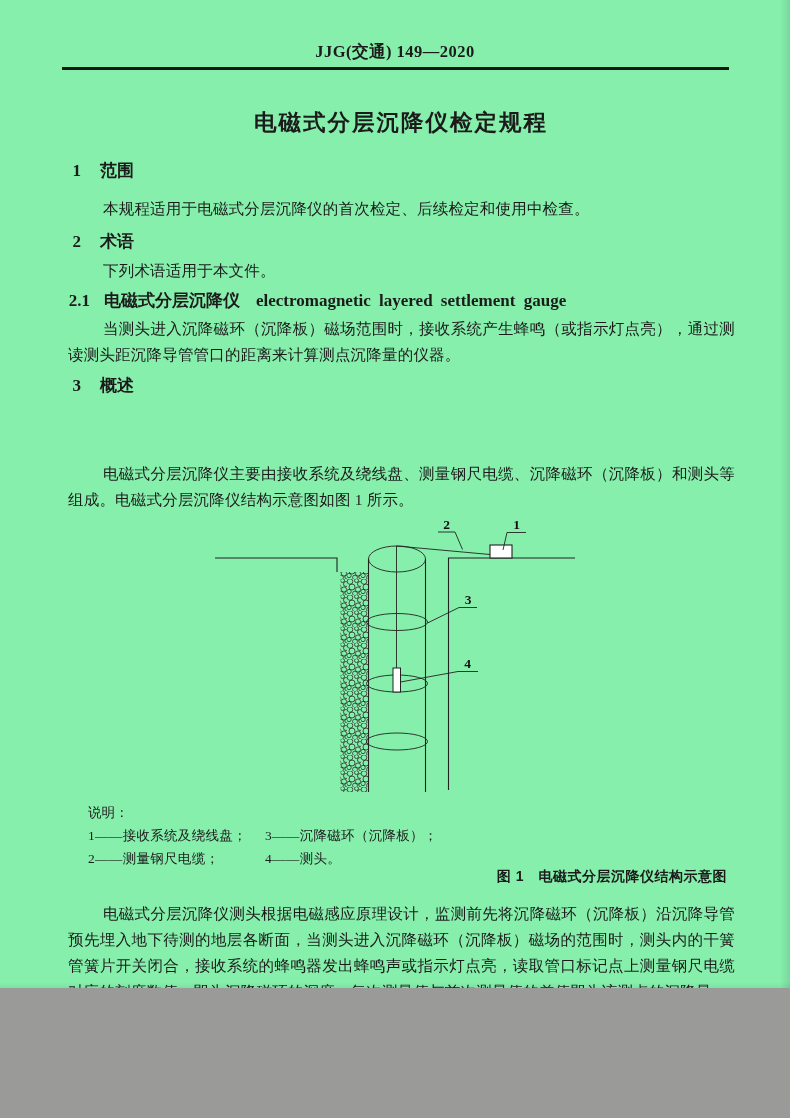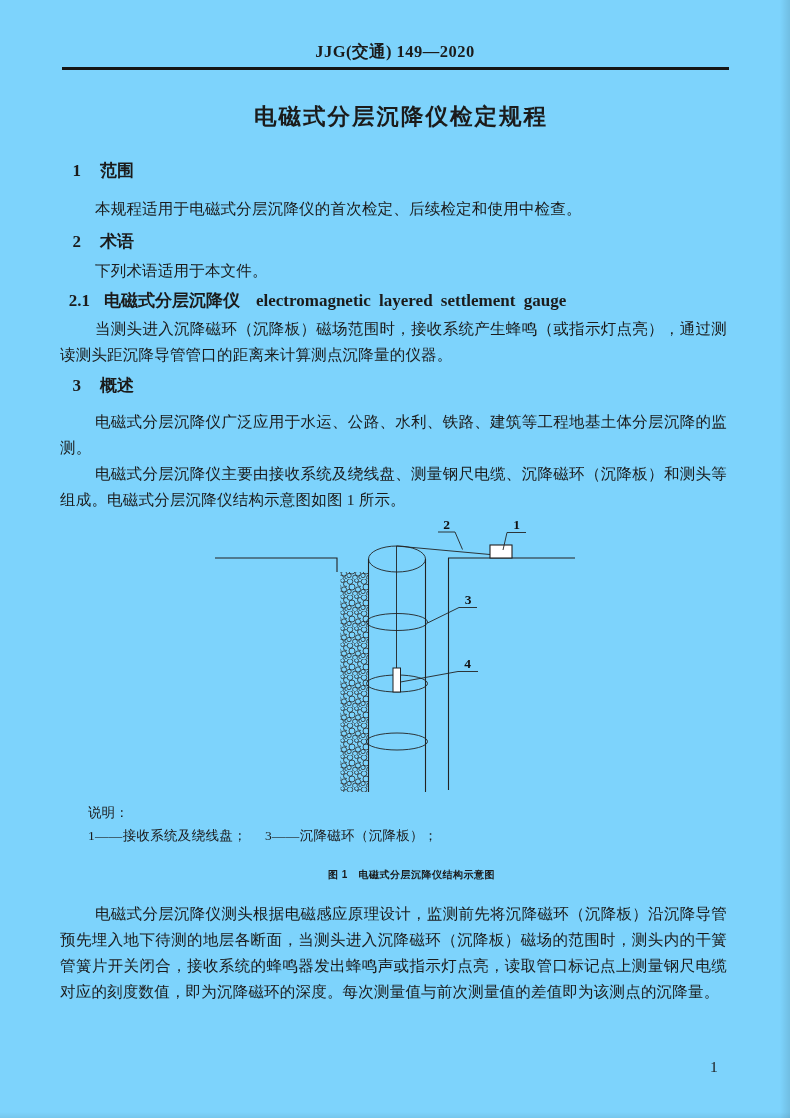--- a/index.html
+++ b/index.html
@@ -1,19 +1,19 @@
 <!DOCTYPE html>
 <html><head>
 <meta charset="utf-8">
 <style>
   html,body{margin:0;padding:0;background:#9a9a98;}
   .page{
     position:relative;
-    width:790px;height:1118px;
-    background:#7dd3fc;
+    width:790px;height:988px;
+    background:#86efac;
     overflow:hidden;
     font-family:"Liberation Serif","DejaVu Serif",serif;
     color:#1b1b1b;
     margin:0 auto;
   }
   .scan-edge-right{
     position:absolute;top:0;right:0;width:10px;height:100%;
     background:linear-gradient(to right,rgba(0,0,0,0),rgba(0,0,0,0.10));
     pointer-events:none;
   }
@@ -25,38 +25,38 @@
   .running-head{
     position:absolute;top:41px;left:0;right:0;
     text-align:center;font-weight:bold;font-size:16.5px;
     letter-spacing:0.5px;
   }
   .head-rule{
     position:absolute;left:62px;right:61px;top:67px;height:2.6px;
     background:#161616;
   }
   .doc-title{
-    position:absolute;top:101px;left:0;right:0;margin:0;
+    position:absolute;top:101px;left:0;right:0;margin:6px;
     text-align:center;
     font-family:"Liberation Sans","DejaVu Sans",sans-serif;
     font-weight:bold;font-size:22.5px;letter-spacing:2px;padding-left:12px;
   }
   .content{position:absolute;left:60px;top:0;width:667px;height:1118px;}
   .sec-h{
     position:absolute;left:0;
     font-family:"Liberation Sans","DejaVu Sans",sans-serif;
     font-weight:bold;font-size:17px;line-height:20px;
     white-space:nowrap;
     text-align:right;
   }
   .sec-h .num{display:inline-block;min-width:21px;margin-right:19px;font-family:"Liberation Serif",serif;}
   .sec-h .num.wide{min-width:30px;margin-right:14px;}
   .sec-h .en{font-family:"Liberation Serif","DejaVu Serif",serif;margin-left:16px;word-spacing:4px;}
   .body-p{
-    position:absolute;left:0;width:667px;margin:0;
+    position:absolute;left:8px;width:667px;margin:0;
     font-size:15.5px;line-height:26px;
     text-align:justify;text-indent:35px;
     letter-spacing:0.2px;
   }
   #s1h{top:161px;} #s1p{top:196px;}
   #s2h{top:232px;} #s2p{top:258px;}
   #s21h{top:291px;} #s21p{top:316px;}
   #s3h{top:376px;} #s3p1{top:409px;} #s3p2{top:461px;} #s3p3{top:901px;}
   .fig-svg{position:absolute;left:133px;top:515px;}
   .fig-line{stroke:#222;stroke-width:1.1;fill:none;}
@@ -65,23 +65,23 @@
     font-family:"Liberation Serif","DejaVu Serif",serif;
     font-weight:bold;font-size:13.5px;fill:#111;
     text-anchor:middle;
   }
   .legend-label{position:absolute;left:28px;top:804px;font-size:13.5px;}
   .legend-row{position:absolute;left:28px;font-size:13.5px;letter-spacing:0.3px;}
   #lr1{top:827px;} #lr2{top:850px;}
   .legend-row .col1{display:inline-block;width:177px;}
   .fig-caption{
     position:absolute;left:36px;top:868px;width:631px;
-    text-align:center;
+    text-align:right;
     font-family:"Liberation Sans","DejaVu Sans",sans-serif;
-    font-weight:bold;font-size:10px;letter-spacing:0.5px;
+    font-weight:bold;font-size:14px;letter-spacing:0.5px;
   }
   .page-num{position:absolute;left:710px;top:1058px;font-size:15.5px;}
 </style>
 </head>
 <body>
 
 <div class="page">
 
   <div class="running-head">JJG(交通) 149—2020</div>
   <div class="head-rule"></div>
@@ -101,21 +101,20 @@
     <p class="body-p" id="s2p">下列术语适用于本文件。</p>
 
     <div class="sec-h" id="s21h">
       <span class="num wide">2.1</span><span>电磁式分层沉降仪</span><span class="en">electromagnetic layered settlement gauge</span>
     </div>
     <p class="body-p" id="s21p">当测头进入沉降磁环（沉降板）磁场范围时，接收系统产生蜂鸣（或指示灯点亮），通过测读测头距沉降导管管口的距离来计算测点沉降量的仪器。</p>
 
     <div class="sec-h" id="s3h">
       <span class="num">3</span><span>概述</span>
     </div>
-    <p class="body-p" id="s3p1">电磁式分层沉降仪广泛应用于水运、公路、水利、铁路、建筑等工程地基土体分层沉降的监测。</p>
     <p class="body-p" id="s3p2">电磁式分层沉降仪主要由接收系统及绕线盘、测量钢尺电缆、沉降磁环（沉降板）和测头等组成。电磁式分层沉降仪结构示意图如图 1 所示。</p>
 
     <svg class="fig-svg" width="400" height="288" viewBox="0 0 400 288">
       <defs>
         <pattern id="pebbles" width="14" height="16" patternUnits="userSpaceOnUse">
           <g stroke="#2a2a2a" stroke-width="0.8" fill="none">
             <circle cx="3" cy="2.5" r="2.8"></circle>
             <circle cx="9.5" cy="1.5" r="2"></circle>
             <circle cx="13" cy="5" r="2.5"></circle>
             <circle cx="5" cy="8" r="3"></circle>
@@ -166,20 +165,23 @@
       <g>
         <text class="fig-num" x="274.5" y="153">4</text>
         <path class="fig-thin" d="M285,156.5 H265 L207.5,167"></path>
       </g>
     </svg>
 
     <div class="legend-label">说明：</div>
     <div class="legend-row" id="lr1">
       <span class="col1">1——接收系统及绕线盘；</span><span>3——沉降磁环（沉降板）；</span>
     </div>
+    <div class="legend-row" id="lr2">
+      <span class="col1">2——测量钢尺电缆；</span><span>4——测头。</span>
+    </div>
     <div class="fig-caption">图 1　电磁式分层沉降仪结构示意图</div>
 
     <p class="body-p" id="s3p3">电磁式分层沉降仪测头根据电磁感应原理设计，监测前先将沉降磁环（沉降板）沿沉降导管预先埋入地下待测的地层各断面，当测头进入沉降磁环（沉降板）磁场的范围时，测头内的干簧管簧片开关闭合，接收系统的蜂鸣器发出蜂鸣声或指示灯点亮，读取管口标记点上测量钢尺电缆对应的刻度数值，即为沉降磁环的深度。每次测量值与前次测量值的差值即为该测点的沉降量。</p>
 
   </div>
 
   <div class="page-num">1</div>
 
   <div class="scan-edge-right"></div>
   <div class="scan-edge-bottom"></div>

